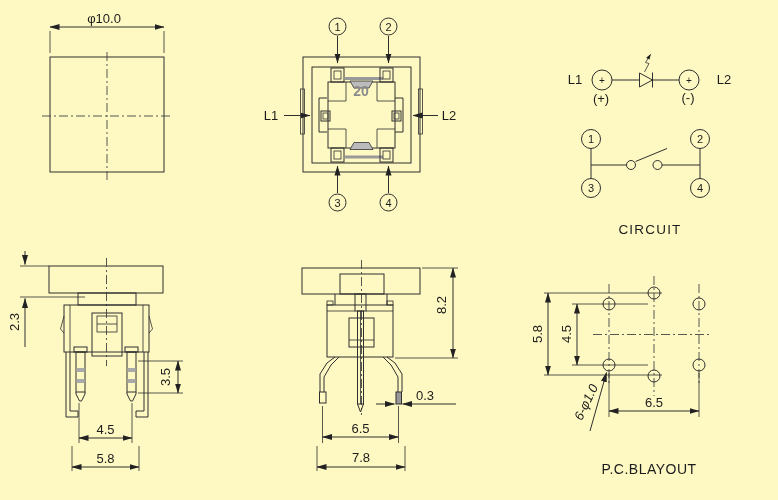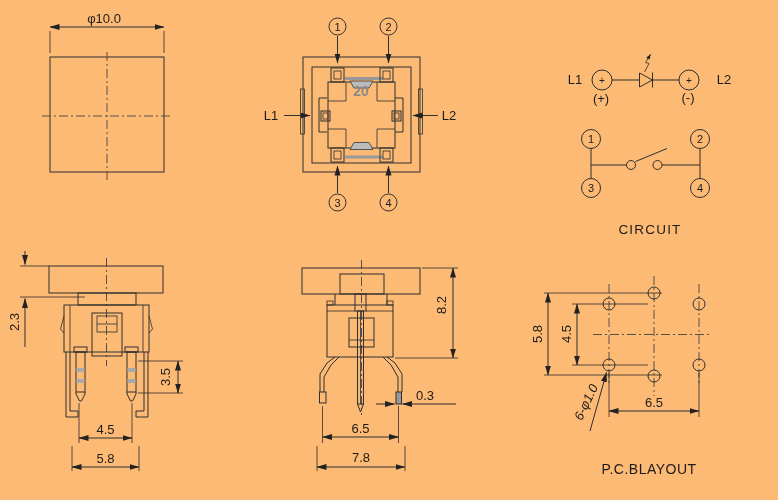--- a/index.html
+++ b/index.html
@@ -1,16 +1,16 @@
 <!DOCTYPE html>
 <html><head>
 <meta charset="utf-8">
 <style>
   html,body{margin:0;padding:0;background:#ffffff;}
-  .canvas{position:relative;width:778px;height:500px;background:#fdba74;overflow:hidden;}
+  .canvas{position:relative;width:778px;height:500px;background:#fef9c3;overflow:hidden;}
   svg{display:block;}
   svg text{font-family:"Liberation Sans","DejaVu Sans",sans-serif;fill:#1c1c1c;}
   .dim{font-size:13px;}
   .lbl{font-size:13px;}
   .pin{font-size:11px;}
   .sign{font-size:10px;}
   .ttl{font-size:13.5px;letter-spacing:1.2px;}
   .pcb-ttl{font-size:14px;letter-spacing:0.5px;}
   .marking{font-size:14px;font-weight:bold;fill:#8a8a8a;}
   .ln{stroke:#2f2f2f;stroke-width:1;fill:none;}

